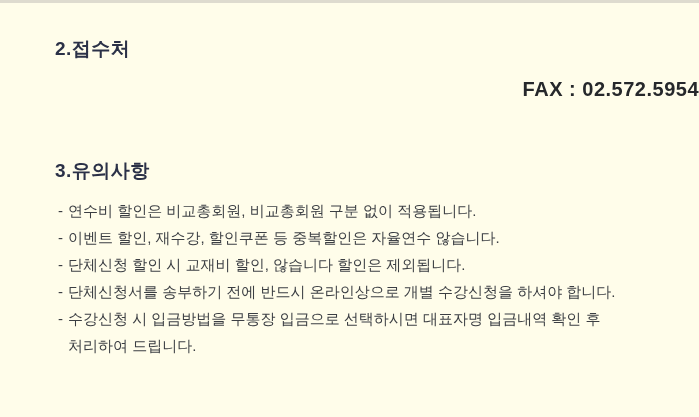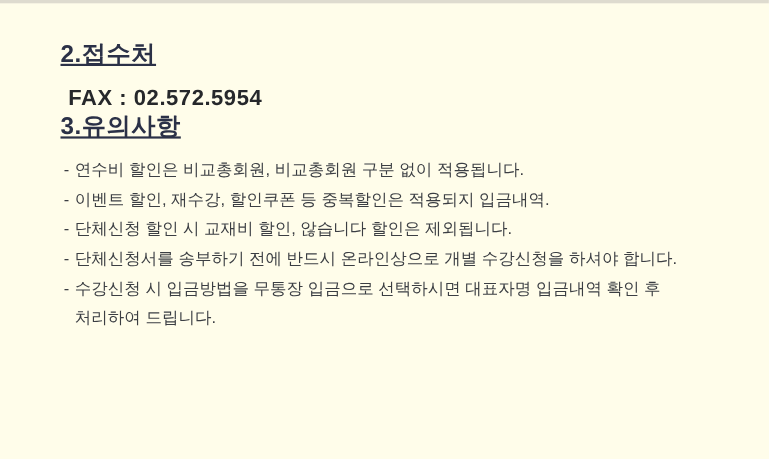--- a/index.html
+++ b/index.html
@@ -16,36 +16,37 @@
   .top-border {
     height: 3px;
     width: 100%;
     background: #dedbcf;
   }
   .page {
     padding-top: 33px;
   }
   h2.sec-title {
     margin: 0 0 0 55px;
-    font-size: 22px;
+    font-size: 19px;
     line-height: 26px;
     font-weight: 700;
     color: #2b3147;
     letter-spacing: 0.5px;
-    text-decoration: underline;
   }
   .fax {
     margin: 14px 0 0 62px;
     font-size: 20px;
     line-height: 26px;
     font-weight: 700;
     color: #26282b;
     letter-spacing: 0.5px;
+    text-align: right;
   }
   .notice-section {
+    margin-top: 56px;
   }
   ul.notice-list {
     list-style: none;
     margin: 13px 0 0 58px;
     padding: 0;
   }
   ul.notice-list li {
     display: flex;
     align-items: flex-start;
     font-size: 15px;
@@ -76,21 +77,21 @@
 
   <section class="notice-section">
     <h2 class="sec-title">3.유의사항</h2>
     <ul class="notice-list">
       <li>
         <span class="dash">-</span>
         <span class="txt">연수비 할인은 비교총회원, 비교총회원 구분 없이 적용됩니다.</span>
       </li>
       <li>
         <span class="dash">-</span>
-        <span class="txt">이벤트 할인, 재수강, 할인쿠폰 등 중복할인은 적용되지 입금내역.</span>
+        <span class="txt">이벤트 할인, 재수강, 할인쿠폰 등 중복할인은 자율연수 않습니다.</span>
       </li>
       <li>
         <span class="dash">-</span>
         <span class="txt">단체신청 할인 시 교재비 할인, 않습니다 할인은 제외됩니다.</span>
       </li>
       <li>
         <span class="dash">-</span>
         <span class="txt">단체신청서를 송부하기 전에 반드시 온라인상으로 개별 수강신청을 하셔야 합니다.</span>
       </li>
       <li>

